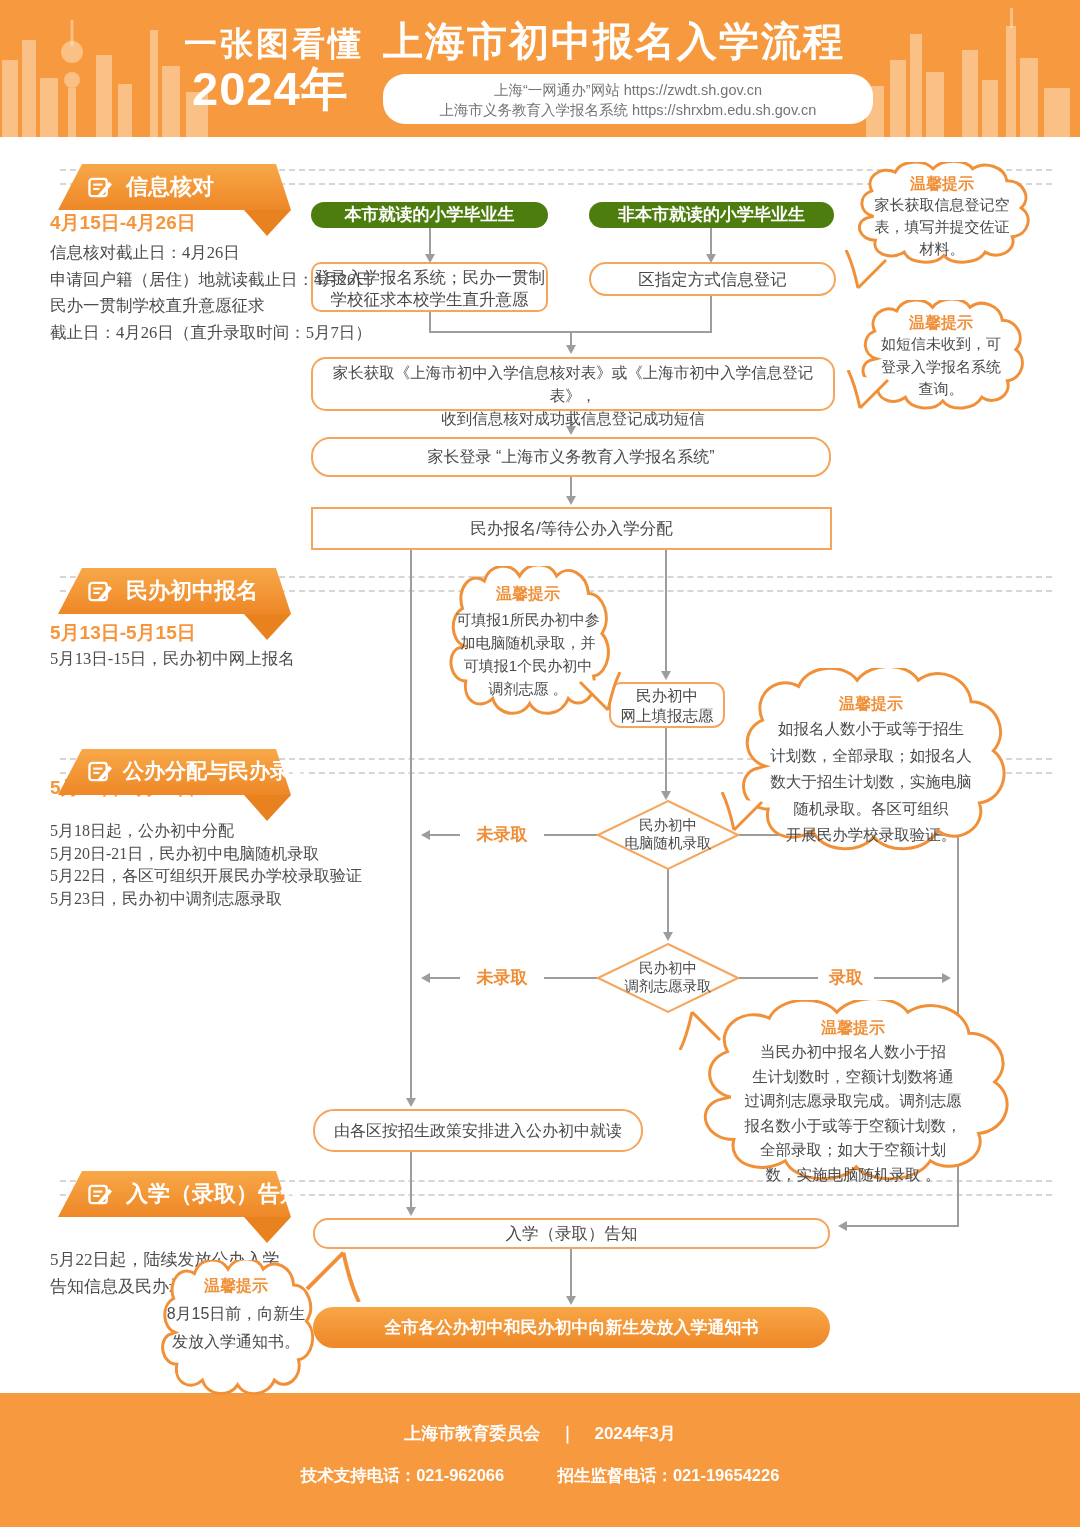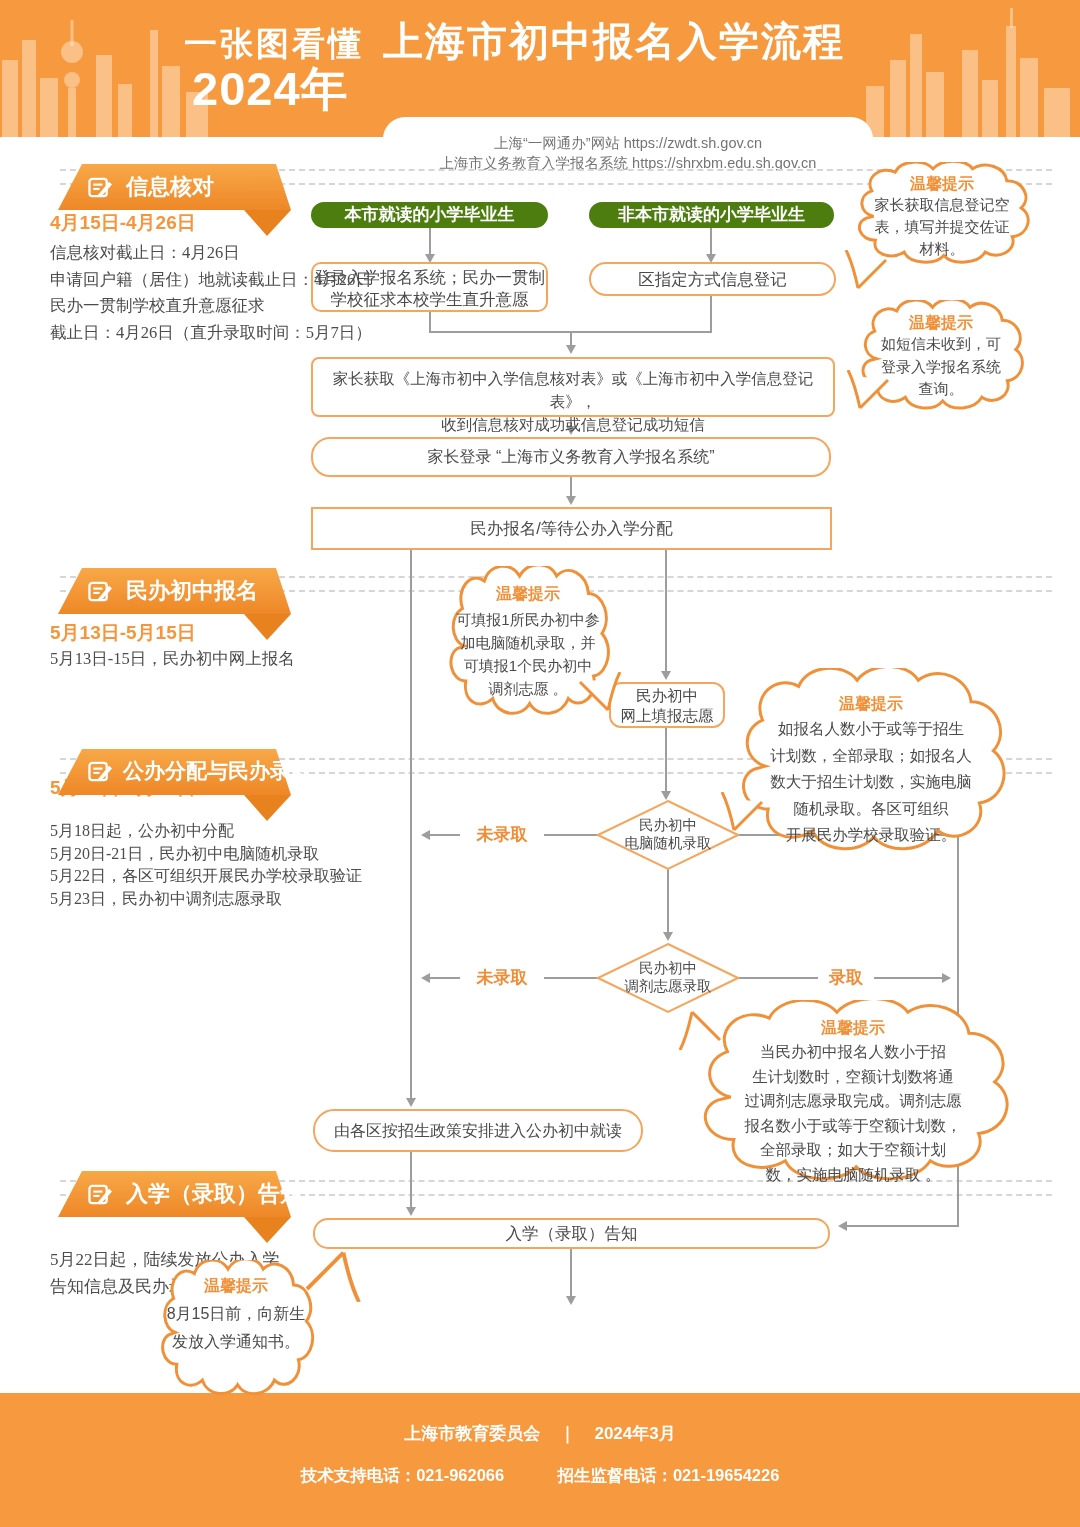--- a/index.html
+++ b/index.html
@@ -5,21 +5,21 @@
   html,body{margin:0;padding:0;background:#fff;}
   #poster{position:relative;width:1080px;height:1527px;background:#ffffff;overflow:hidden;
           font-family:"Liberation Sans","DejaVu Sans",sans-serif;color:#4a4a4a;}
   .abs{position:absolute;}
   
   .band{background:#F6993F;}
   .hdr-tag1{font-size:33px;font-weight:bold;color:#fff;letter-spacing:3px;}
   .hdr-tag2{font-size:47px;font-weight:bold;color:#fff;letter-spacing:1px;}
   .hdr-title{font-size:40px;font-weight:bold;color:#fff;letter-spacing:2px;white-space:nowrap;}
   .hdr-pill{background:#fff;border-radius:22px;text-align:center;color:#747474;
-            font-size:14.5px;line-height:20px;padding-top:16px;margin-top:43px;}
+            font-size:14.5px;line-height:20px;padding-top:6px;}
   
   .banner{width:262px;height:74px;z-index:4;}
   .banner .btxt{position:absolute;left:58px;top:9px;display:flex;align-items:center;gap:13px;
                 color:#fff;font-weight:bold;font-size:22px;white-space:nowrap;}
   .date{color:#F6953C;font-weight:bold;font-size:19px;white-space:nowrap;z-index:3;}
   .notes{font-size:16.5px;color:#4c4c4c;white-space:nowrap;z-index:3;font-family:Liberation Serif, serif;}
   
   .fbox{background:#fff;border:2px solid #F5A55C;text-align:center;color:#4a4a4a;z-index:2;}
   .pillf{background:#4d7c0f;border-radius:13px;color:#fff;font-weight:bold;font-size:17px;
          text-align:center;line-height:26px;z-index:2;white-space:nowrap;}
@@ -226,21 +226,21 @@
 
   <div class="abs pillf" style="left:311px;top:202px;width:237px;height:26px;">本市就读的小学毕业生</div>
   <div class="abs pillf" style="left:589px;top:202px;width:245px;height:26px;">非本市就读的小学毕业生</div>
 
   <div class="abs fbox" style="left:311px;top:262px;width:233px;height:44px;border-radius:10px;font-size:16.5px;line-height:22px;padding-top:2px;">
     <div>登录入学报名系统；民办一贯制</div>
     <div>学校征求本校学生直升意愿</div>
   </div>
   <div class="abs fbox" style="left:589px;top:262px;width:243px;height:30px;border-radius:17px;font-size:16.5px;line-height:30px;">区指定方式信息登记</div>
 
-  <div class="abs fbox" style="left:311px;top:357px;width:520px;height:48px;border-radius:8px;font-size:15.5px;line-height:23px;padding-top:8px;text-align:center;">
+  <div class="abs fbox" style="left:311px;top:357px;width:520px;height:48px;border-radius:15px;font-size:15.5px;line-height:23px;padding-top:2px;text-align:center;">
     <div>家长获取《上海市初中入学信息核对表》或《上海市初中入学信息登记表》，</div>
     <div>收到信息核对成功或信息登记成功短信</div>
   </div>
 
   <div class="abs fbox" style="left:311px;top:437px;width:516px;height:36px;border-radius:19px;font-size:16px;line-height:36px;">家长登录 “上海市义务教育入学报名系统”</div>
 
   <div class="abs fbox" style="left:311px;top:507px;width:517px;height:39px;border-radius:0;font-size:16.5px;line-height:39px;">民办报名/等待公办入学分配</div>
 
   <div class="abs fbox" style="left:609px;top:682px;width:112px;height:40px;border-radius:12px;font-size:15.5px;line-height:20px;padding-top:2px;">
     <div>民办初中</div>
@@ -269,20 +269,21 @@
 
   <div class="abs lbl" style="left:460px;top:825px;width:84px;">未录取</div>
   <div class="abs lbl" style="left:818px;top:825px;width:56px;">录取</div>
   <div class="abs lbl" style="left:460px;top:968px;width:84px;">未录取</div>
   <div class="abs lbl" style="left:818px;top:968px;width:56px;">录取</div>
 
   <div class="abs fbox" style="left:313px;top:1109px;width:326px;height:39px;border-radius:21px;font-size:16px;line-height:39px;">由各区按招生政策安排进入公办初中就读</div>
 
   <div class="abs fbox" style="left:313px;top:1218px;width:513px;height:27px;border-radius:15px;font-size:16.5px;line-height:27px;">入学（录取）告知</div>
 
+  <div class="abs" style="left:313px;top:1307px;width:517px;height:41px;border-radius:21px;z-index:2;text-align:center;color:#fff;font-weight:bold;font-size:17px;line-height:41px;background:linear-gradient(180deg,#F8A646,#EE8727);">全市各公办初中和民办初中向新生发放入学通知书</div>
 
   <div class="abs cloud" style="left:852px;top:162px;width:180px;height:102px;">
     <svg class="cloud-svg" viewBox="0 0 200 120" preserveAspectRatio="none">
         <path d="M24,64 C8,60 6,40 22,34 C14,18 32,4 48,12 C54,-2 80,-4 90,8 C100,-4 126,-4 134,8 C148,-2 170,6 172,22 C190,22 200,42 188,54 C202,64 196,86 178,88 C184,104 162,116 148,106 C140,120 112,122 102,110 C92,122 64,120 58,106 C42,116 22,108 26,92 C8,92 2,72 16,66 Z" fill="#fff" stroke="#F0913A" stroke-width="3" vector-effect="non-scaling-stroke"></path>
       </svg>
     <div class="cloud-title" style="top:12px;">温馨提示</div>
     <div class="cloud-body" style="left:10px;top:32px;width:160px;font-size:15px;line-height:22px;">
       <div>家长获取信息登记空</div>
       <div>表，填写并提交佐证</div>
       <div>材料。</div>

